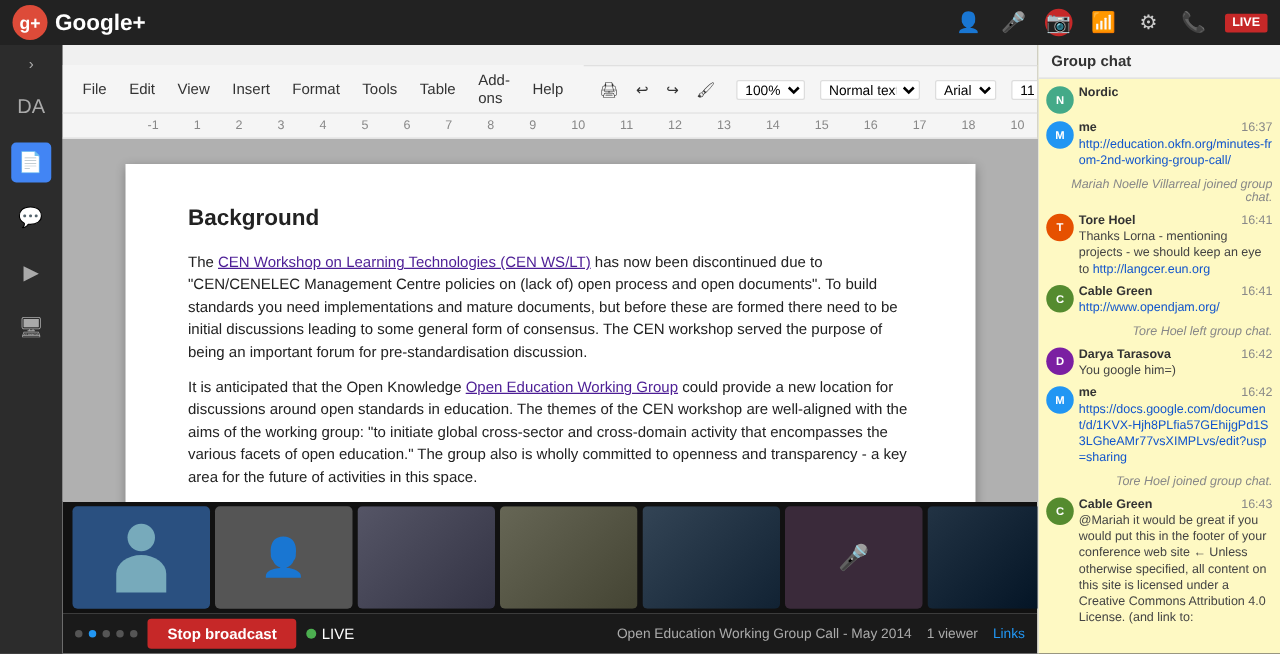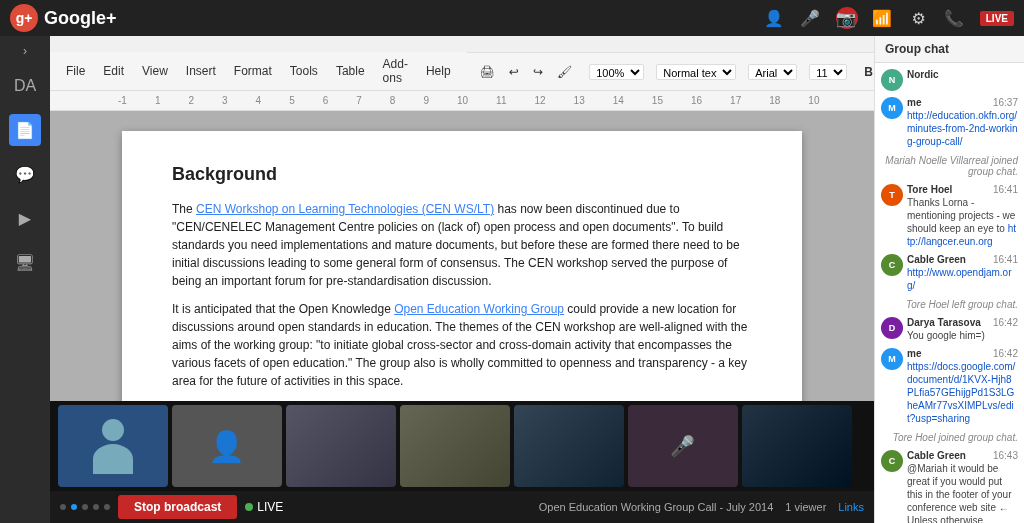--- a/index.html
+++ b/index.html
@@ -172,21 +172,21 @@
     }
     #doc-page h2 {
       font-size: 18px;
       font-weight: bold;
       margin-bottom: 12px;
     }
     #doc-page p {
       margin-bottom: 10px;
       font-size: 12px;
     }
-    #doc-page a { color: #3b82f6; text-decoration: underline; }
+    #doc-page a { color: #4c1d95; text-decoration: underline; }
 
     
     #video-strip {
       height: 90px;
       background: #111;
       display: flex;
       align-items: center;
       gap: 4px;
       padding: 0 8px;
       flex-shrink: 0;
@@ -245,22 +245,22 @@
       margin-left: auto;
       color: #aaa;
       font-size: 11px;
       display: flex;
       align-items: center;
       gap: 12px;
     }
 
     
     #right-panel {
-      width: 150px;
-      background: #ffffff;
+      width: 194px;
+      background: #fef9c3;
       display: flex;
       flex-direction: column;
       border-left: 1px solid #ddd;
       flex-shrink: 0;
       font-size: 11px;
     }
     #chat-header {
       background: #f5f5f5;
       border-bottom: 1px solid #ddd;
       padding: 6px 10px;
@@ -486,21 +486,21 @@
         <div class="dot"></div>
         <div class="dot"></div>
         <div class="dot"></div>
       </div>
       <button id="stop-btn">Stop broadcast</button>
       <div id="live-indicator-bottom">
         <div class="live-dot"></div>
         <span>LIVE</span>
       </div>
       <div id="bottom-right-info">
-        <span>Open Education Working Group Call - July 2014</span>
+        <span>Open Education Working Group Call - May 2014</span>
         <span>1 viewer</span>
         <span style="cursor:pointer; color:#2196f3;">Links</span>
       </div>
     </div>
   </div>
 
   <div id="right-panel">
     <div id="chat-header">Group chat</div>
     <div id="chat-messages">
 

